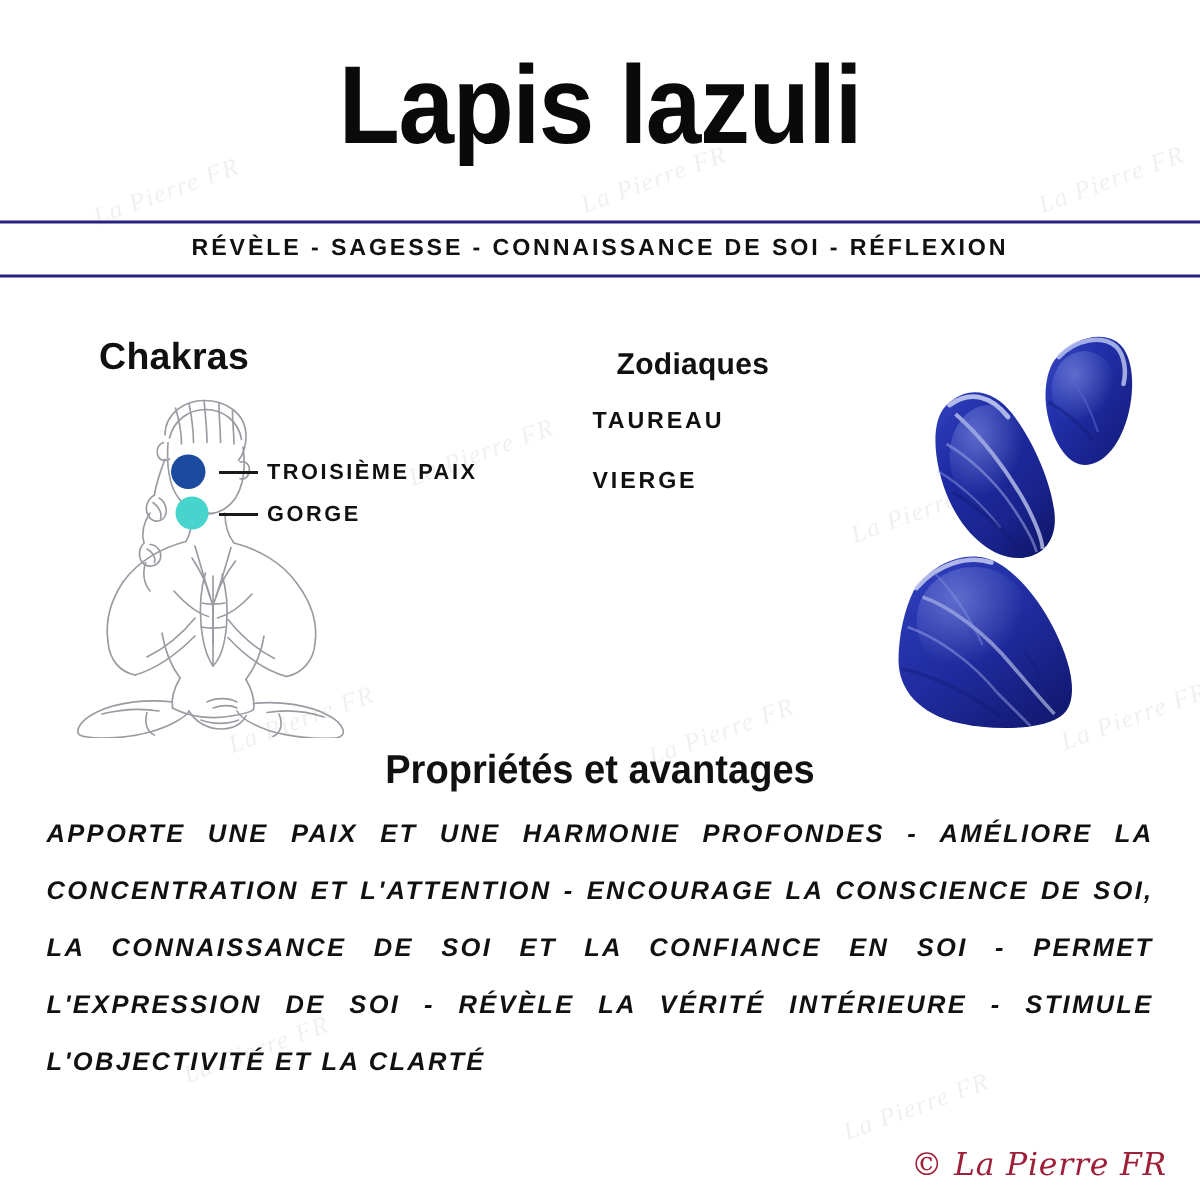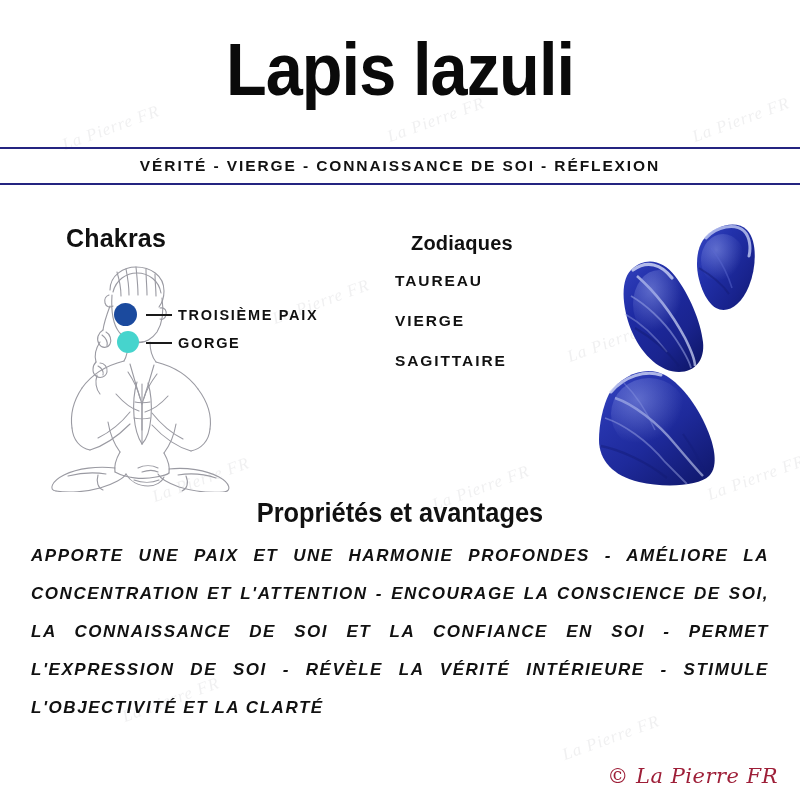--- a/index.html
+++ b/index.html
@@ -231,21 +231,21 @@
   <div class="wm" style="left:150px; top:470px;">La Pierre FR</div>
   <div class="wm" style="left:430px; top:478px;">La Pierre FR</div>
   <div class="wm" style="left:705px; top:468px;">La Pierre FR</div>
   <div class="wm" style="left:120px; top:690px;">La Pierre FR</div>
   <div class="wm" style="left:560px; top:728px;">La Pierre FR</div>
 </div>
 
 <div class="title">Lapis lazuli</div>
 
 <div class="banner">
-  <span class="banner-text">VÉRITÉ - VIERGE - CONNAISSANCE DE SOI - RÉFLEXION</span>
+  <span class="banner-text">RÉVÈLE - SAGESSE - CONNAISSANCE DE SOI - RÉFLEXION</span>
 </div>
 
 <div class="h-chakras">Chakras</div>
 
 <div class="figure-wrap">
   <svg width="210" height="230" viewBox="0 0 210 230" fill="none" stroke="#9a9aa2" stroke-width="1.1" stroke-linecap="round" stroke-linejoin="round">
 
     <path d="M72 28 C72 13 86 5 98 5 C112 5 126 13 126 29 C126 36 124 41 121 45"></path>
     <path d="M75 30 C78 18 88 11 99 11 C111 11 121 19 123 31"></path>
     <path d="M79 10 C82 20 83 27 83 34"></path>
@@ -333,21 +333,20 @@
 <div class="dot dot-throat"></div>
 <div class="leader leader-eye"></div>
 <div class="leader leader-throat"></div>
 <div class="chakra-label lbl-eye">TROISIÈME PAIX</div>
 <div class="chakra-label lbl-throat">GORGE</div>
 
 <div class="h-zodiaques">Zodiaques</div>
 <div class="zodiac-list">
   <div class="zodiac-item">TAUREAU</div>
   <div class="zodiac-item">VIERGE</div>
-  <div class="zodiac-item">SAGITTAIRE</div>
 </div>
 
 <div class="stones">
   <svg width="225" height="275" viewBox="0 0 225 275">
     <defs>
       <linearGradient id="gTop" x1="0" y1="0" x2="1" y2="1">
         <stop offset="0%" stop-color="#3a49c4"></stop>
         <stop offset="35%" stop-color="#2231ab"></stop>
         <stop offset="75%" stop-color="#18228c"></stop>
         <stop offset="100%" stop-color="#101a6e"></stop>

